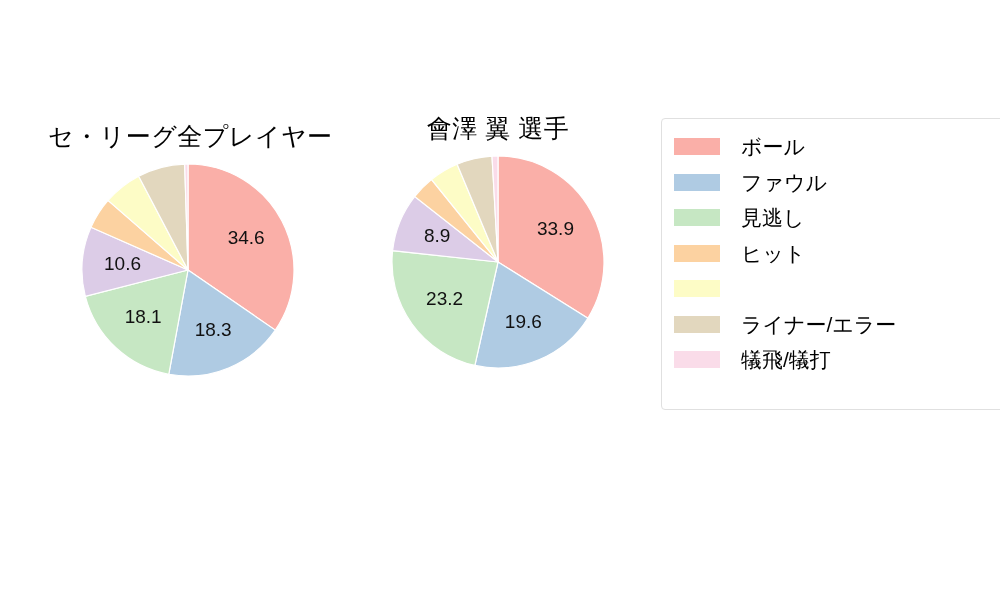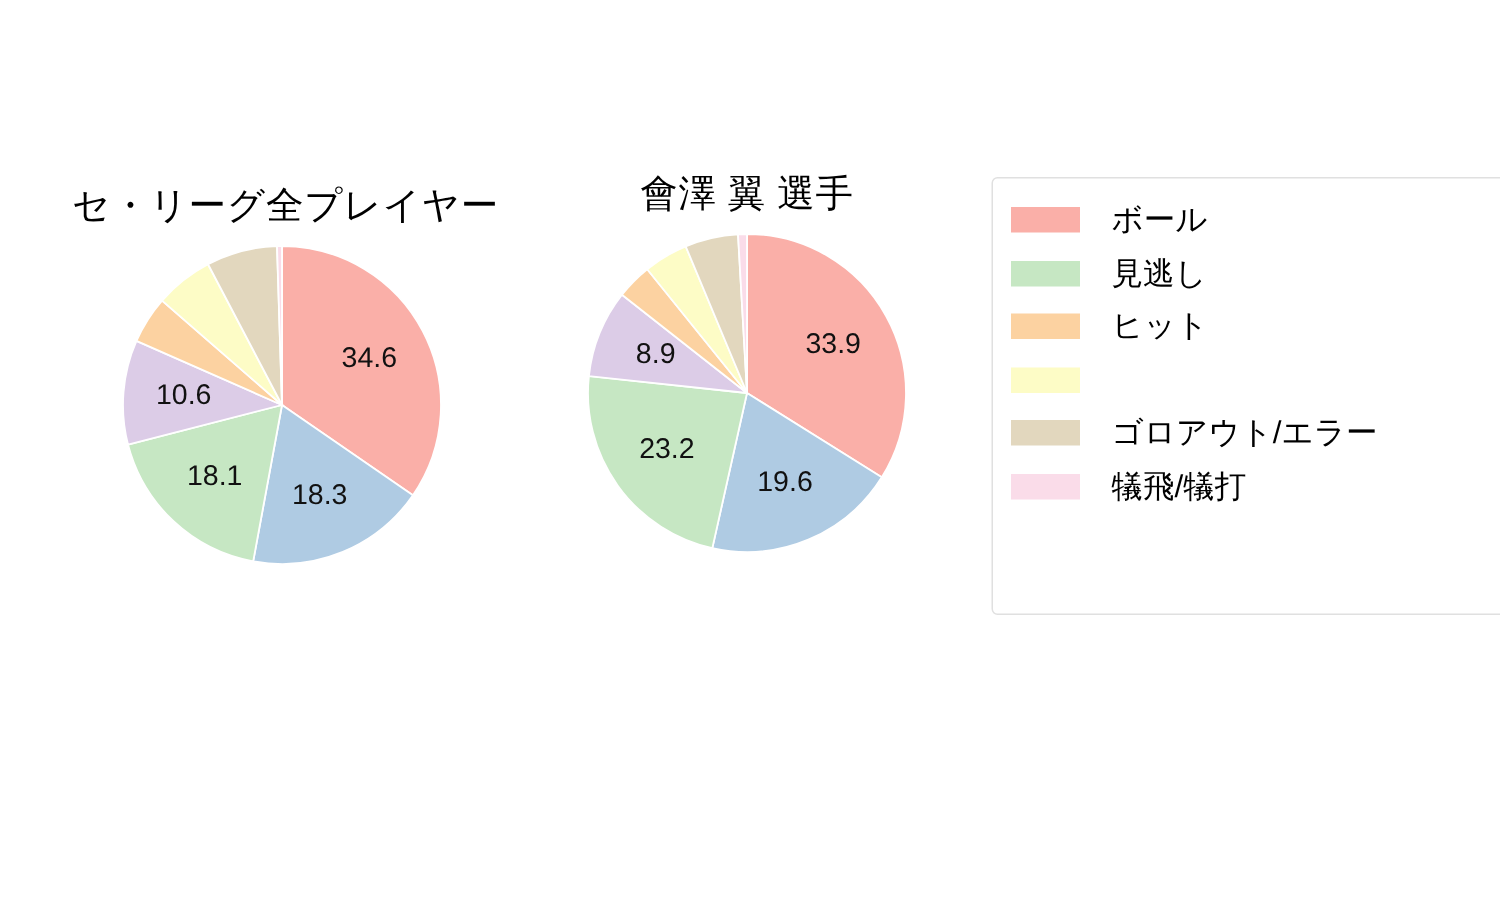--- a/index.html
+++ b/index.html
@@ -116,33 +116,37 @@
         <path d="M 140 112 L 134.01 6.17 A 106 106 0 0 1 140.00 6.00 Z" fill="#FADCE9" stroke="#ffffff" stroke-width="1.2"></path>
       </svg>
   </div>
 
   <div class="legend-box" id="legend" style="left:633px; top:118px; width:344px; height:292px;">
       <div class="legend-item">
         <span class="legend-swatch" style="background: rgb(250, 175, 168);"></span>
         <span class="legend-label">ボール</span>
       </div>
       <div class="legend-item">
+        <span class="legend-swatch" style="background: rgb(175, 203, 227);"></span>
+        <span class="legend-label">ファウル</span>
+      </div>
+      <div class="legend-item">
         <span class="legend-swatch" style="background: rgb(198, 231, 195);"></span>
         <span class="legend-label">見逃し</span>
       </div>
       <div class="legend-item">
         <span class="legend-swatch" style="background: rgb(252, 210, 161);"></span>
         <span class="legend-label">ヒット</span>
       </div>
       <div class="legend-item">
         <span class="legend-swatch" style="background: rgb(253, 252, 198);"></span>
       </div>
       <div class="legend-item">
         <span class="legend-swatch" style="background: rgb(226, 215, 190);"></span>
-        <span class="legend-label">ゴロアウト/エラー</span>
+        <span class="legend-label">ライナー/エラー</span>
       </div>
       <div class="legend-item">
         <span class="legend-swatch" style="background: rgb(250, 220, 233);"></span>
         <span class="legend-label">犠飛/犠打</span>
       </div>
     </div>
 
 </div>
 
 </body></html>

